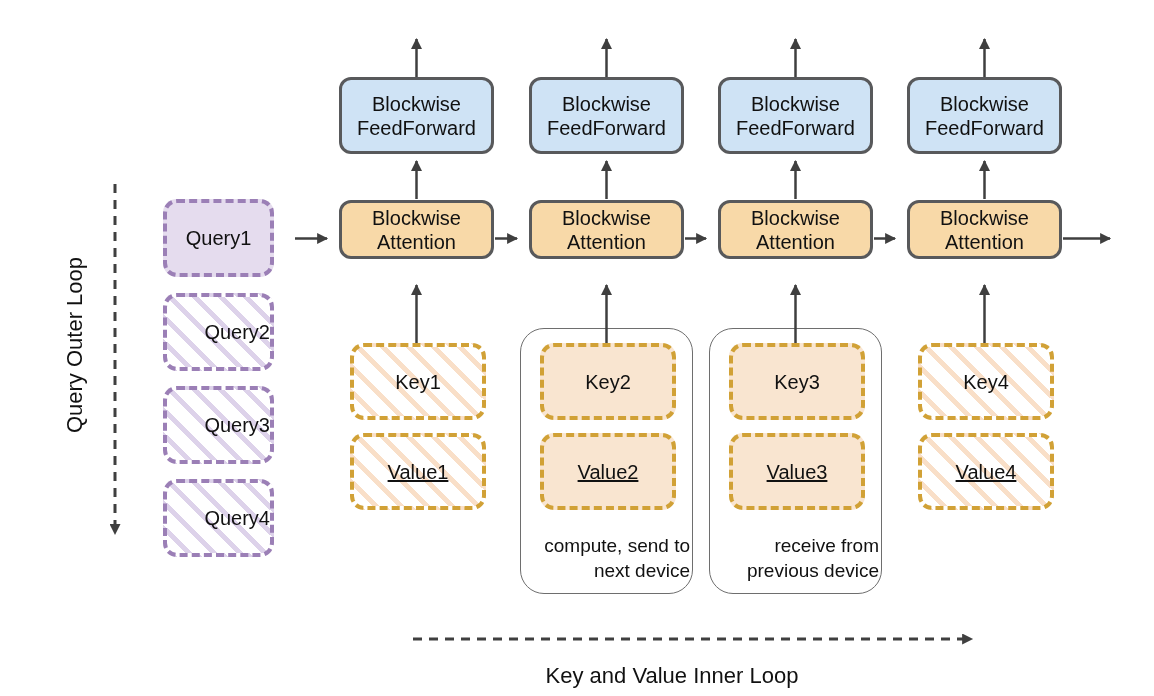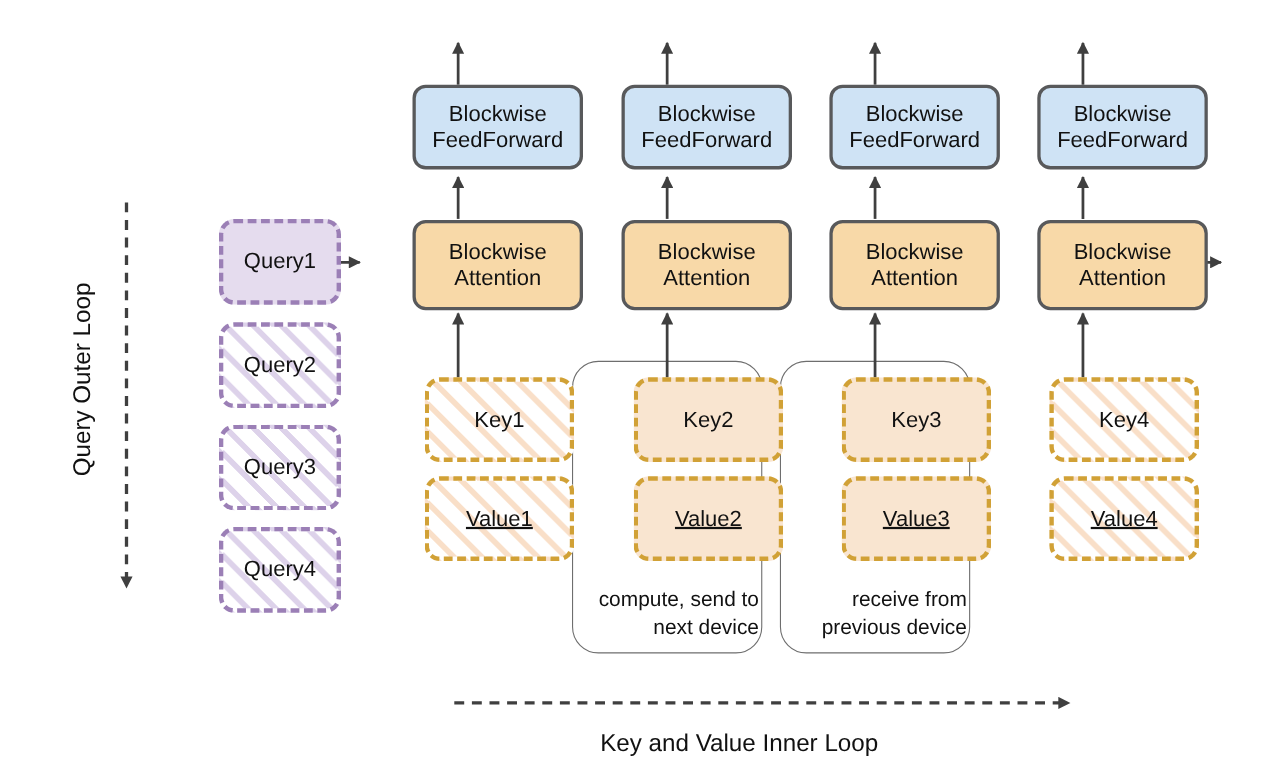--- a/index.html
+++ b/index.html
@@ -6,32 +6,32 @@
   body{font-family:"Liberation Sans", sans-serif; color:var(--text,#111111);}
   .canvas{position:relative;width:1154px;height:696px;background:#ffffff;overflow:hidden;}
   .canvas *{box-sizing:border-box;}
 
   svg.arrow-layer{position:absolute;left:0;top:0;pointer-events:none;}
   .arrow-line{stroke:var(--arrow,#3f3f3f);stroke-width:2.5;fill:none;}
   .arrow-dashed-v{stroke:var(--arrow,#222222);stroke-width:3;stroke-dasharray:9 7;fill:none;}
   .arrow-dashed-h{stroke:var(--arrow,#222222);stroke-width:3;stroke-dasharray:9 7;fill:none;}
 
   .box{position:absolute;display:flex;align-items:center;justify-content:center;
-       text-align:center;font-size:20px;line-height:1.2;margin-left:36px;}
+       text-align:center;font-size:20px;line-height:1.2;}
 
   .ff{width:155px;height:77px;top:77px;border:3px solid var(--box-border,#58595b);
       border-radius:12px;background:var(--feedforward-fill,#cfe3f5);padding:0 10px;}
-  .att{width:155px;height:82px;top:200px;border:3px solid var(--box-border,#58595b);
+  .att{width:155px;height:59px;top:200px;border:3px solid var(--box-border,#58595b);
       border-radius:12px;background:var(--attention-fill,#f8d9a8);padding:0 10px;}
   .col1{left:339px;} .col2{left:529px;} .col3{left:718px;} .col4{left:907px;}
 
   .qbox{left:163px;width:111px;height:78px;border:4px dashed var(--query-border,#9b7fb6);
         border-radius:14px;}
   .q-filled{background:var(--query-fill,#e5dcee);}
-  .q-hatched{background:repeating-linear-gradient(45deg,#ffffff 0 13px,var(--query-hatch,#ddd2ea) 13px 18px);}
+  .q-hatched{background:repeating-linear-gradient(45deg,#ffffff 0 13px,var(--query-hatch,#ddd2ea) 13px 18px);justify-content:flex-end;}
 
   .kv{width:136px;height:77px;border:4px dashed var(--kv-border,#d1a136);border-radius:14px;}
   .kv-filled{background:var(--kv-solid-fill,#f9e5d0);}
   .kv-hatched{background:repeating-linear-gradient(45deg,#ffffff 0 13px,var(--kv-hatch,#f9dfc8) 13px 18px);}
   .kvc1{left:350px;} .kvc2{left:540px;} .kvc3{left:729px;} .kvc4{left:918px;}
   .key-row{top:343px;} .value-row{top:433px;text-decoration:underline;}
 
   .device-group{position:absolute;top:328px;width:173px;height:266px;background:#ffffff;
         border:1.5px solid var(--note-border,#6e6e6e);border-radius:24px;}
   .dg2{left:520px;} .dg3{left:709px;}

